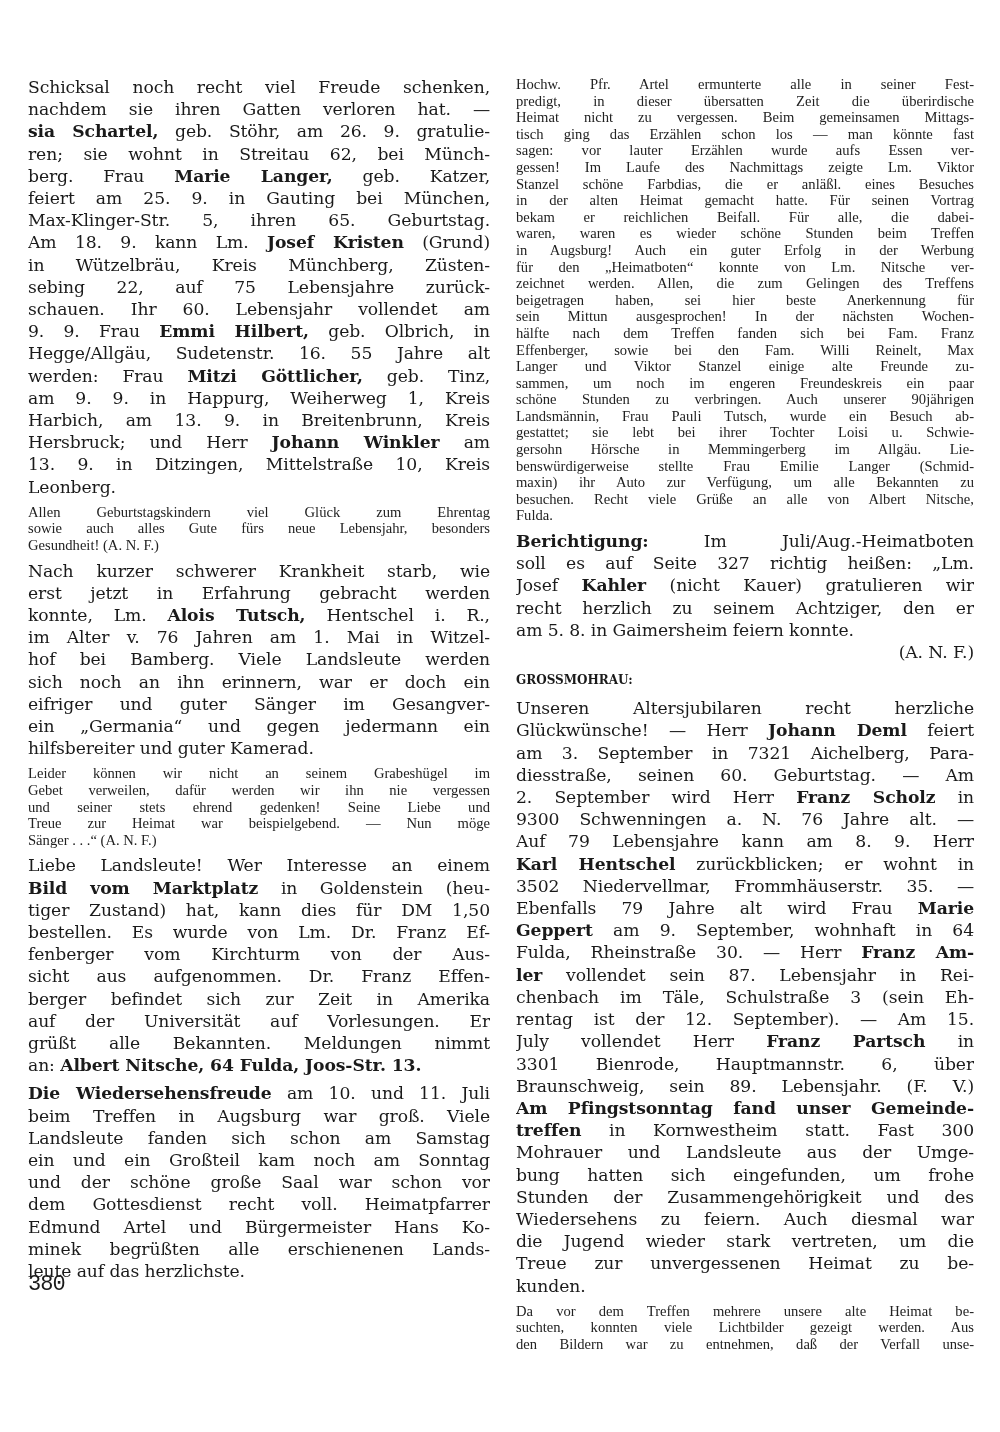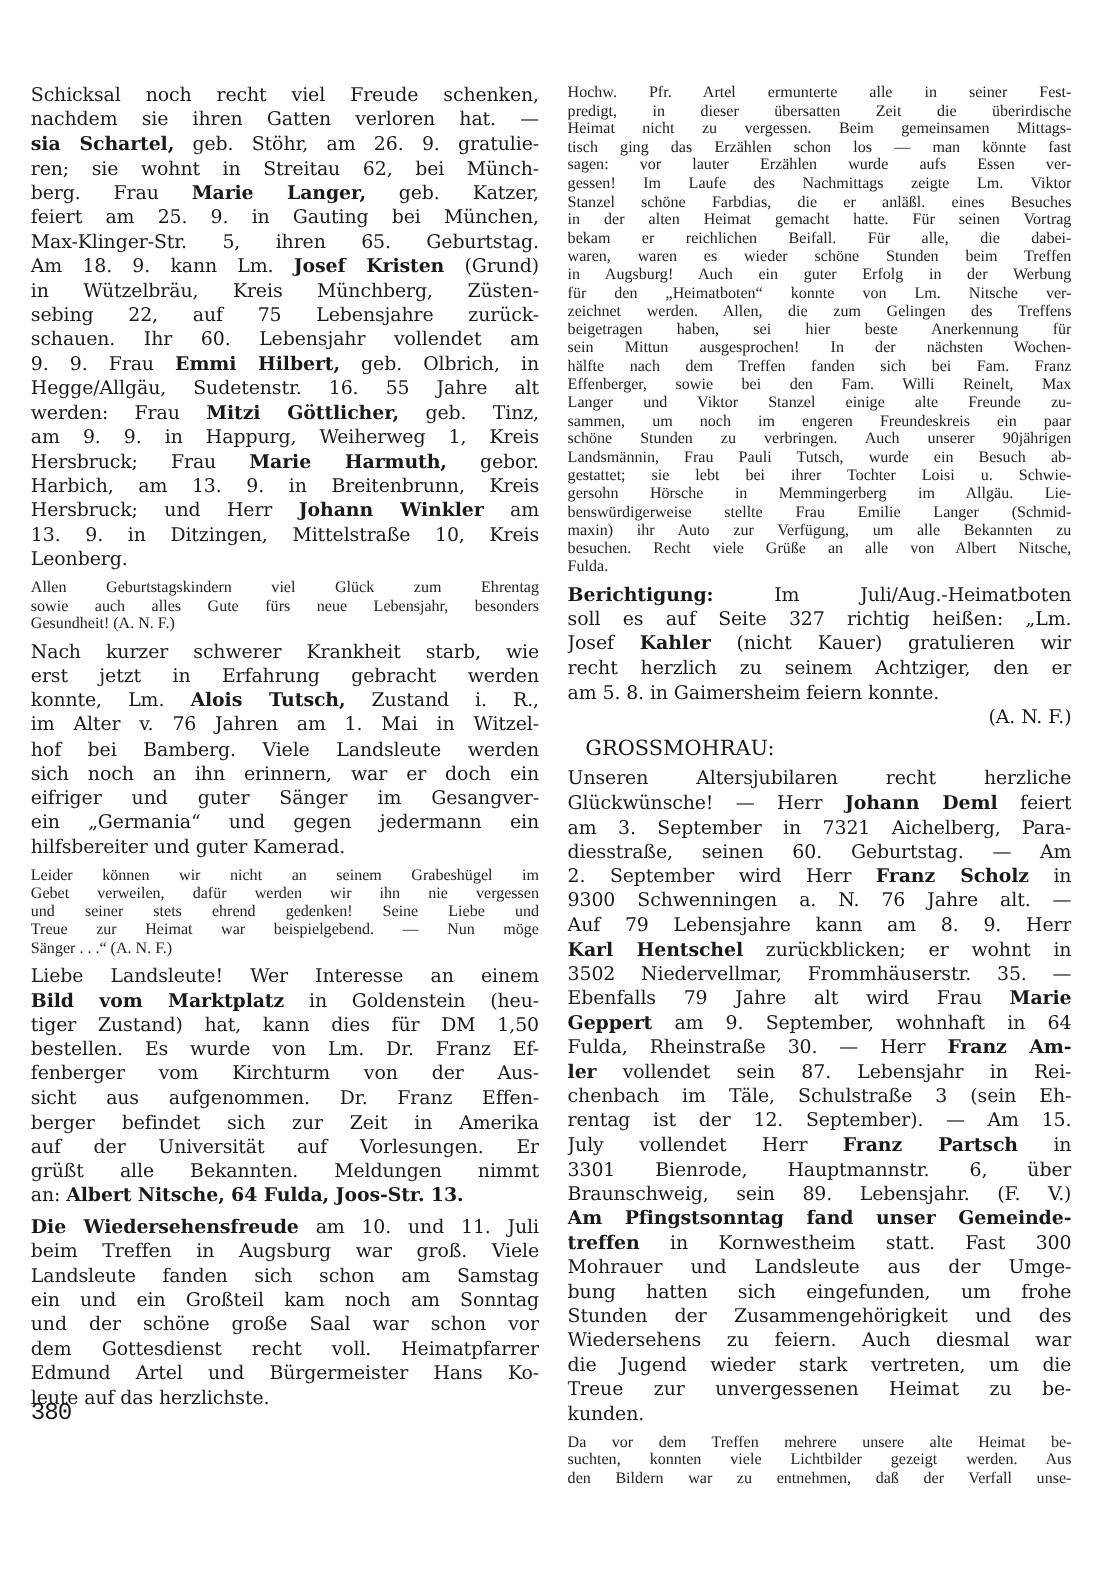--- a/index.html
+++ b/index.html
@@ -7,21 +7,21 @@
   .col { position:absolute; top:76px; }
   .col-left { left:28px; width:462px; }
   .col-right { left:516px; width:458px; }
   .line { display:block; white-space:nowrap; text-align:justify; text-align-last:justify; overflow:hidden; }
   .line.last { text-align-last:left; }
   .line.right { text-align:right; text-align-last:right; }
   .big { font-family:"DejaVu Serif", serif; font-size:17.2px; line-height:22.2px; letter-spacing:-0.1px; }
   .small { font-family:"Liberation Serif", serif; font-size:14.6px; line-height:16.6px; font-weight:normal; color:#222; }
   .big b { font-weight:bold; }
   .para { margin-bottom:6px; }
-  .heading { font-family:"DejaVu Serif", serif; font-weight:normal; font-size:19px; line-height:22px; margin:4px 0 6px 16px; }
+  .heading { font-family:"DejaVu Serif", serif; font-weight:bold; font-size:12px; line-height:22px; margin:4px 0 6px 0; }
   .pagenum { position:absolute; left:28px; top:1272px; font-family:Liberation Mono, monospace; font-size:22px; letter-spacing:-1px; }
 </style>
 </head>
 <body>
 
 <div class="col col-left" id="col-left">
     <div class="para big">
       <span class="line"><span>Schicksal noch recht viel Freude schenken,</span></span>
       <span class="line"><span>nachdem sie ihren Gatten verloren hat. —</span></span>
       <span class="line"><b>sia Schartel,</b><span> geb. Stöhr, am 26. 9. gratulie-</span></span>
@@ -30,35 +30,34 @@
       <span class="line"><span>feiert am 25. 9. in Gauting bei München,</span></span>
       <span class="line"><span>Max-Klinger-Str. 5, ihren 65. Geburtstag.</span></span>
       <span class="line"><span>Am 18. 9. kann Lm. </span><b>Josef Kristen</b><span> (Grund)</span></span>
       <span class="line"><span>in Wützelbräu, Kreis Münchberg, Züsten-</span></span>
       <span class="line"><span>sebing 22, auf 75 Lebensjahre zurück-</span></span>
       <span class="line"><span>schauen. Ihr 60. Lebensjahr vollendet am</span></span>
       <span class="line"><span>9. 9. Frau </span><b>Emmi Hilbert,</b><span> geb. Olbrich, in</span></span>
       <span class="line"><span>Hegge/Allgäu, Sudetenstr. 16. 55 Jahre alt</span></span>
       <span class="line"><span>werden: Frau </span><b>Mitzi Göttlicher,</b><span> geb. Tinz,</span></span>
       <span class="line"><span>am 9. 9. in Happurg, Weiherweg 1, Kreis</span></span>
-      <span class="line"><span>Hersbruck; Frau </span><b>Marie Harmuth,</b><span> gebor.</span></span>
       <span class="line"><span>Harbich, am 13. 9. in Breitenbrunn, Kreis</span></span>
       <span class="line"><span>Hersbruck; und Herr </span><b>Johann Winkler</b><span> am</span></span>
       <span class="line"><span>13. 9. in Ditzingen, Mittelstraße 10, Kreis</span></span>
       <span class="line last"><span>Leonberg.</span></span>
     </div>
     <div class="para small">
       <span class="line"><span>Allen Geburtstagskindern viel Glück zum Ehrentag</span></span>
       <span class="line"><span>sowie auch alles Gute fürs neue Lebensjahr, besonders</span></span>
       <span class="line last"><span>Gesundheit! (A. N. F.)</span></span>
     </div>
     <div class="para big">
       <span class="line"><span>Nach kurzer schwerer Krankheit starb, wie</span></span>
       <span class="line"><span>erst jetzt in Erfahrung gebracht werden</span></span>
-      <span class="line"><span>konnte, Lm. </span><b>Alois Tutsch,</b><span> Zustand i. R.,</span></span>
+      <span class="line"><span>konnte, Lm. </span><b>Alois Tutsch,</b><span> Hentschel i. R.,</span></span>
       <span class="line"><span>im Alter v. 76 Jahren am 1. Mai in Witzel-</span></span>
       <span class="line"><span>hof bei Bamberg. Viele Landsleute werden</span></span>
       <span class="line"><span>sich noch an ihn erinnern, war er doch ein</span></span>
       <span class="line"><span>eifriger und guter Sänger im Gesangver-</span></span>
       <span class="line"><span>ein „Germania“ und gegen jedermann ein</span></span>
       <span class="line last"><span>hilfsbereiter und guter Kamerad.</span></span>
     </div>
     <div class="para small">
       <span class="line"><span>Leider können wir nicht an seinem Grabeshügel im</span></span>
       <span class="line"><span>Gebet verweilen, dafür werden wir ihn nie vergessen</span></span>
@@ -79,20 +78,21 @@
       <span class="line last"><span>an: </span><b>Albert Nitsche, 64 Fulda, Joos-Str. 13.</b></span>
     </div>
     <div class="para big">
       <span class="line"><b>Die Wiedersehensfreude</b><span> am 10. und 11. Juli</span></span>
       <span class="line"><span>beim Treffen in Augsburg war groß. Viele</span></span>
       <span class="line"><span>Landsleute fanden sich schon am Samstag</span></span>
       <span class="line"><span>ein und ein Großteil kam noch am Sonntag</span></span>
       <span class="line"><span>und der schöne große Saal war schon vor</span></span>
       <span class="line"><span>dem Gottesdienst recht voll. Heimatpfarrer</span></span>
       <span class="line"><span>Edmund Artel und Bürgermeister Hans Ko-</span></span>
+      <span class="line"><span>minek begrüßten alle erschienenen Lands-</span></span>
       <span class="line last"><span>leute auf das herzlichste.</span></span>
     </div>
   </div>
 <div class="col col-right" id="col-right">
     <div class="para small">
       <span class="line"><span>Hochw. Pfr. Artel ermunterte alle in seiner Fest-</span></span>
       <span class="line"><span>predigt, in dieser übersatten Zeit die überirdische</span></span>
       <span class="line"><span>Heimat nicht zu vergessen. Beim gemeinsamen Mittags-</span></span>
       <span class="line"><span>tisch ging das Erzählen schon los — man könnte fast</span></span>
       <span class="line"><span>sagen: vor lauter Erzählen wurde aufs Essen ver-</span></span>

